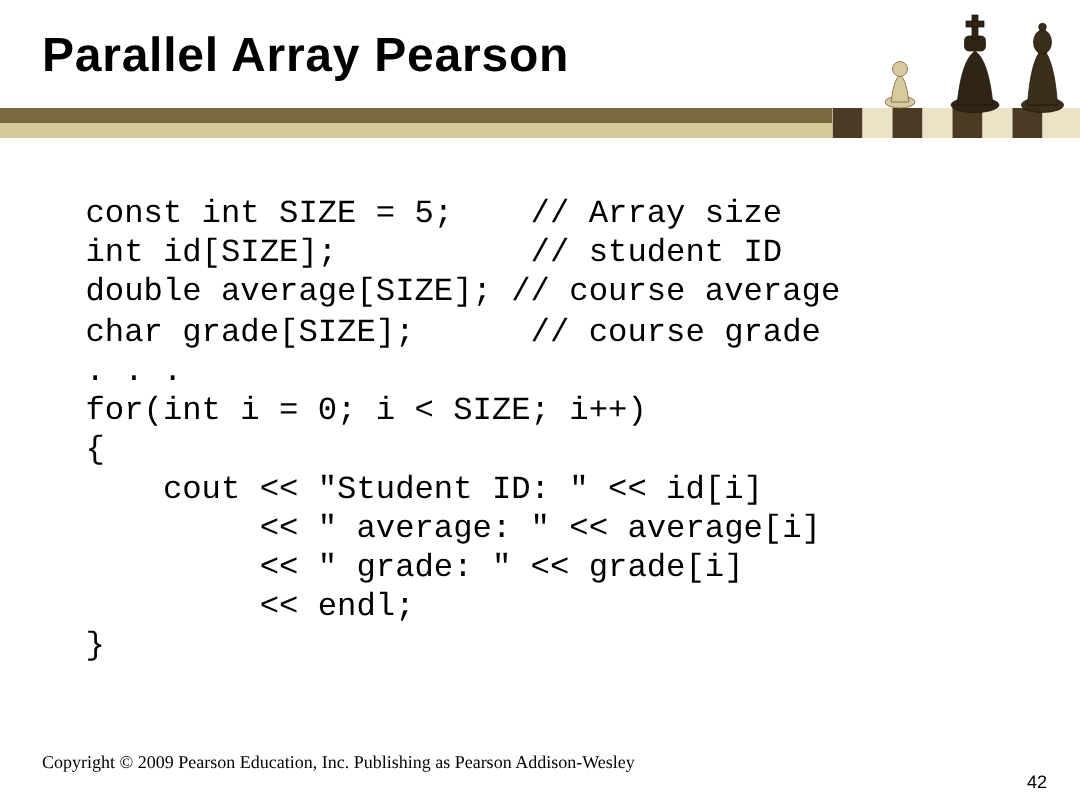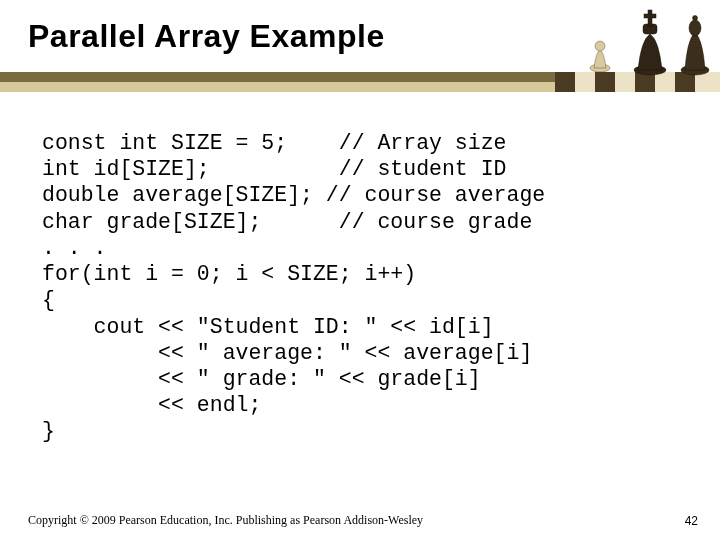--- a/index.html
+++ b/index.html
@@ -46,49 +46,49 @@
     top: 0;
     right: 0;
     width: 165px;
     height: 92px;
     background: #fff;
   }
   .chess-area svg { display: block; }
   .code-block {
     position: absolute;
     top: 130px;
-    left: 42px;
+    left: 57px;
     font-family: "Courier New", Courier, monospace;
     font-size: 21.5px;
     line-height: 1.22;
     white-space: pre;
     color: #000;
   }
   .footer {
     position: absolute;
-    bottom: 12px;
+    bottom: 24px;
     left: 28px;
     font-family: "Times New Roman", Times, serif;
     font-size: 12px;
     color: #000;
   }
   .page-num {
     position: absolute;
     bottom: 12px;
     right: 22px;
     font-family: Arial, sans-serif;
     font-size: 12px;
     color: #000000;
   }
 </style>
 </head>
 <body>
 
 <div class="header">
-  <div class="title">Parallel Array Example</div>
+  <div class="title">Parallel Array Pearson</div>
   <div class="rule-dark"></div>
   <div class="rule-light"></div>
   <div class="chess-area">
     <svg width="165" height="92" viewBox="0 0 165 92">
 
       <g>
         <rect x="0" y="72" width="20" height="20" fill="#4b3b22"></rect>
         <rect x="20" y="72" width="20" height="20" fill="#ece3c7"></rect>
         <rect x="40" y="72" width="20" height="20" fill="#4b3b22"></rect>
         <rect x="60" y="72" width="20" height="20" fill="#ece3c7"></rect>

